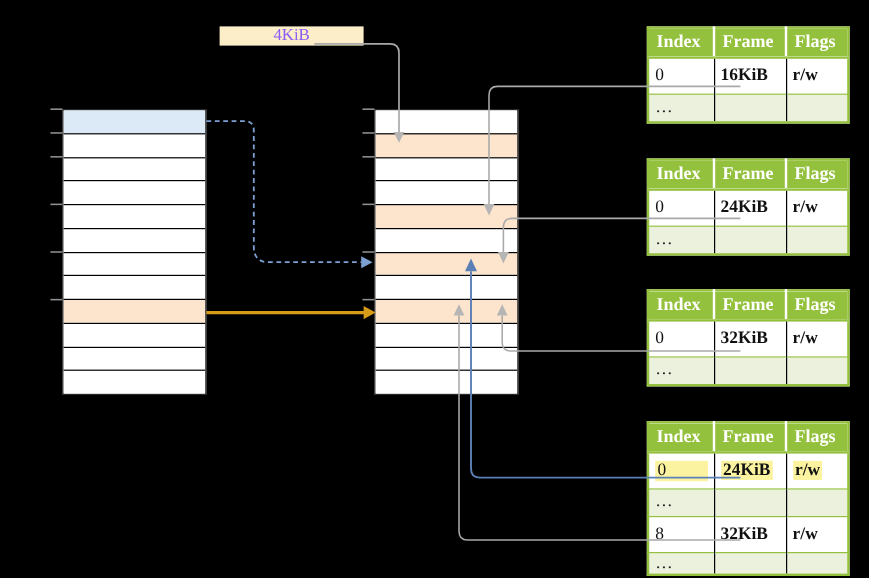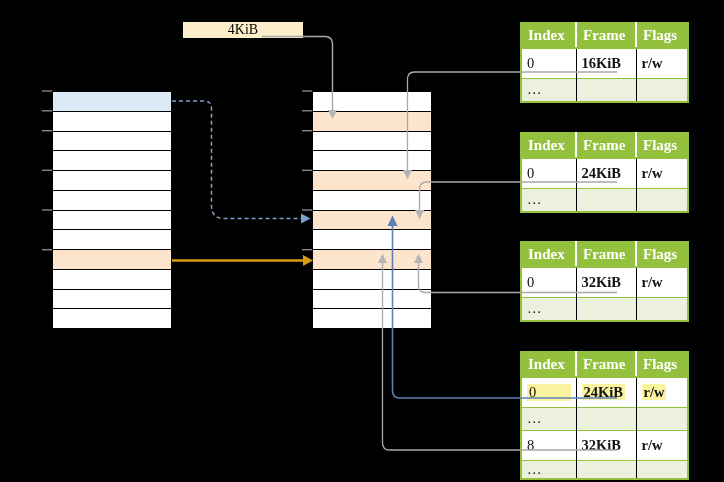--- a/index.html
+++ b/index.html
@@ -12,24 +12,24 @@
   #vcol{left:52px;}
   #pcol{left:312px;}
   .memcol .cell{flex:1;background:#fff;}
   .memcol .cell + .cell{border-top:1.4px solid #000;}
   .memcol .cell.blue{background:#dce9f7;}
   .memcol .cell.orange{background:#fce4cd;}
 
   
   #frame-label{position:absolute;left:183px;top:22px;width:120px;height:16px;background:#fdeeca;
                display:flex;align-items:center;justify-content:center;
-               font-size:14px;color:#000000;}
-
-  
-  table.pt{position:absolute;left:520px;width:167px;border-collapse:collapse;table-layout:fixed;
+               font-size:14px;color:#8b5cf6;}
+
+  
+  table.pt{position:absolute;left:539px;width:167px;border-collapse:collapse;table-layout:fixed;
            background:#fff;border:2px solid #94c13d;font-size:14.5px;color:#111;}
   table.pt th{background:#94c13d;color:#fff;font-weight:bold;font-size:15px;text-align:left;
               padding:1px 0 1px 6px;border-right:2px solid #fff;border-bottom:2px solid #94c13d;
               overflow:hidden;}
   table.pt th:last-child{border-right:none;}
   table.pt td{padding:0 0 0 5px;border-top:1.6px solid #94c13d;vertical-align:middle;overflow:hidden;}
   table.pt td + td{border-left:1.5px solid #000;font-weight:bold;}
   table.pt tr.alt td{background:#ecf1de;color:#222;}
   .h25{height:25px;} .h30{height:30px;} .h24{height:24px;} .h23{height:23px;} .h19{height:19px;}
   #t1{top:22px;} #t2{top:132px;} #t3{top:241px;} #t4{top:351px;}

